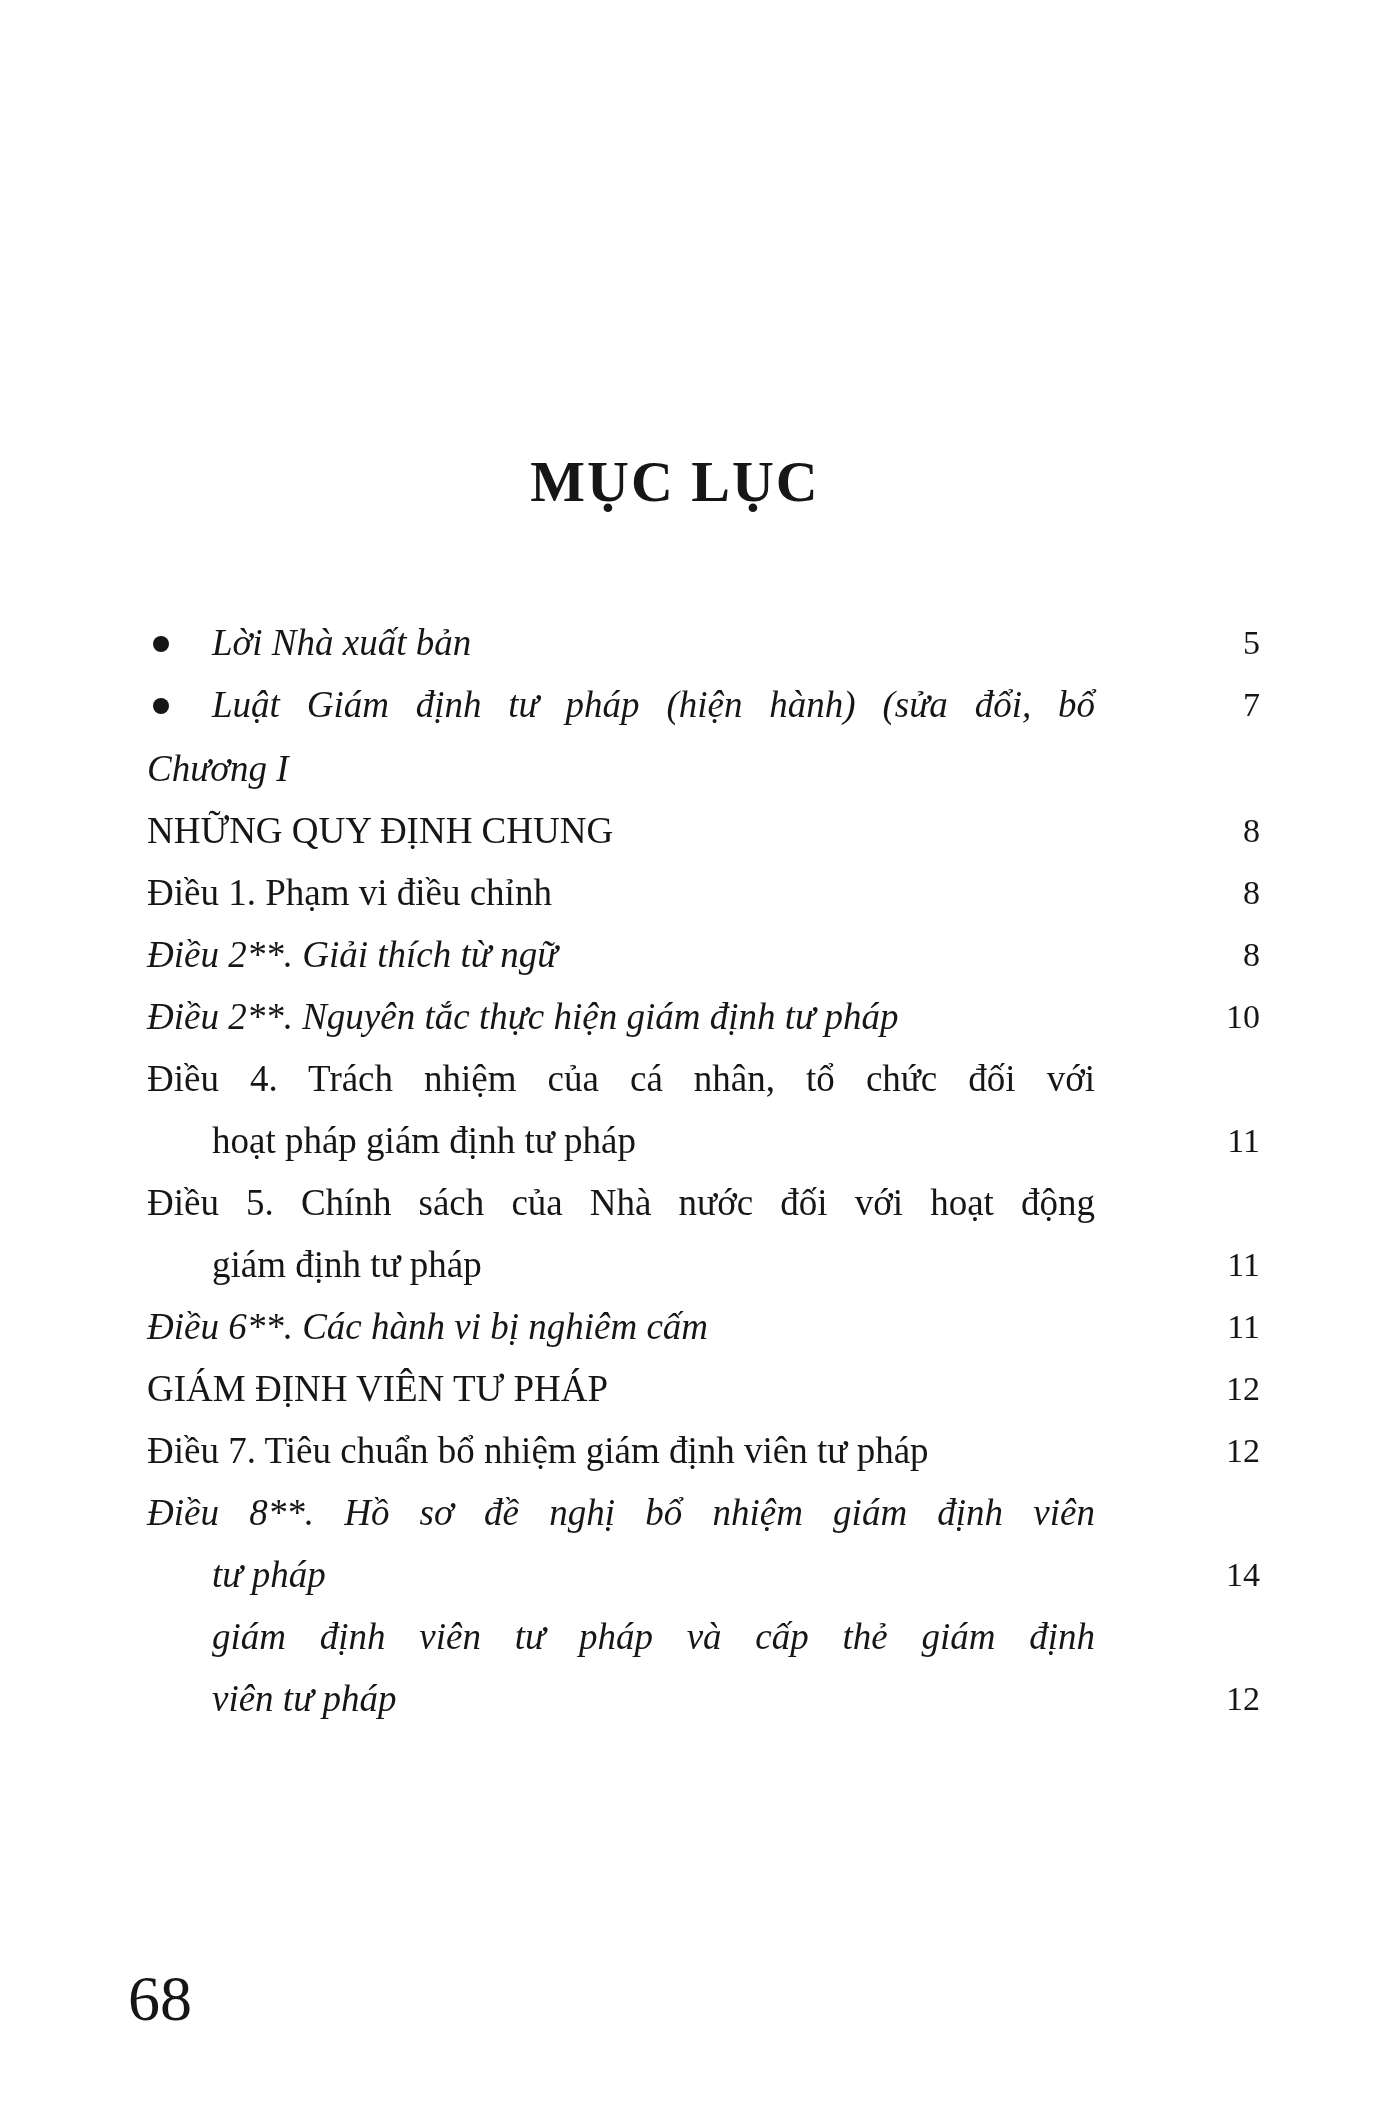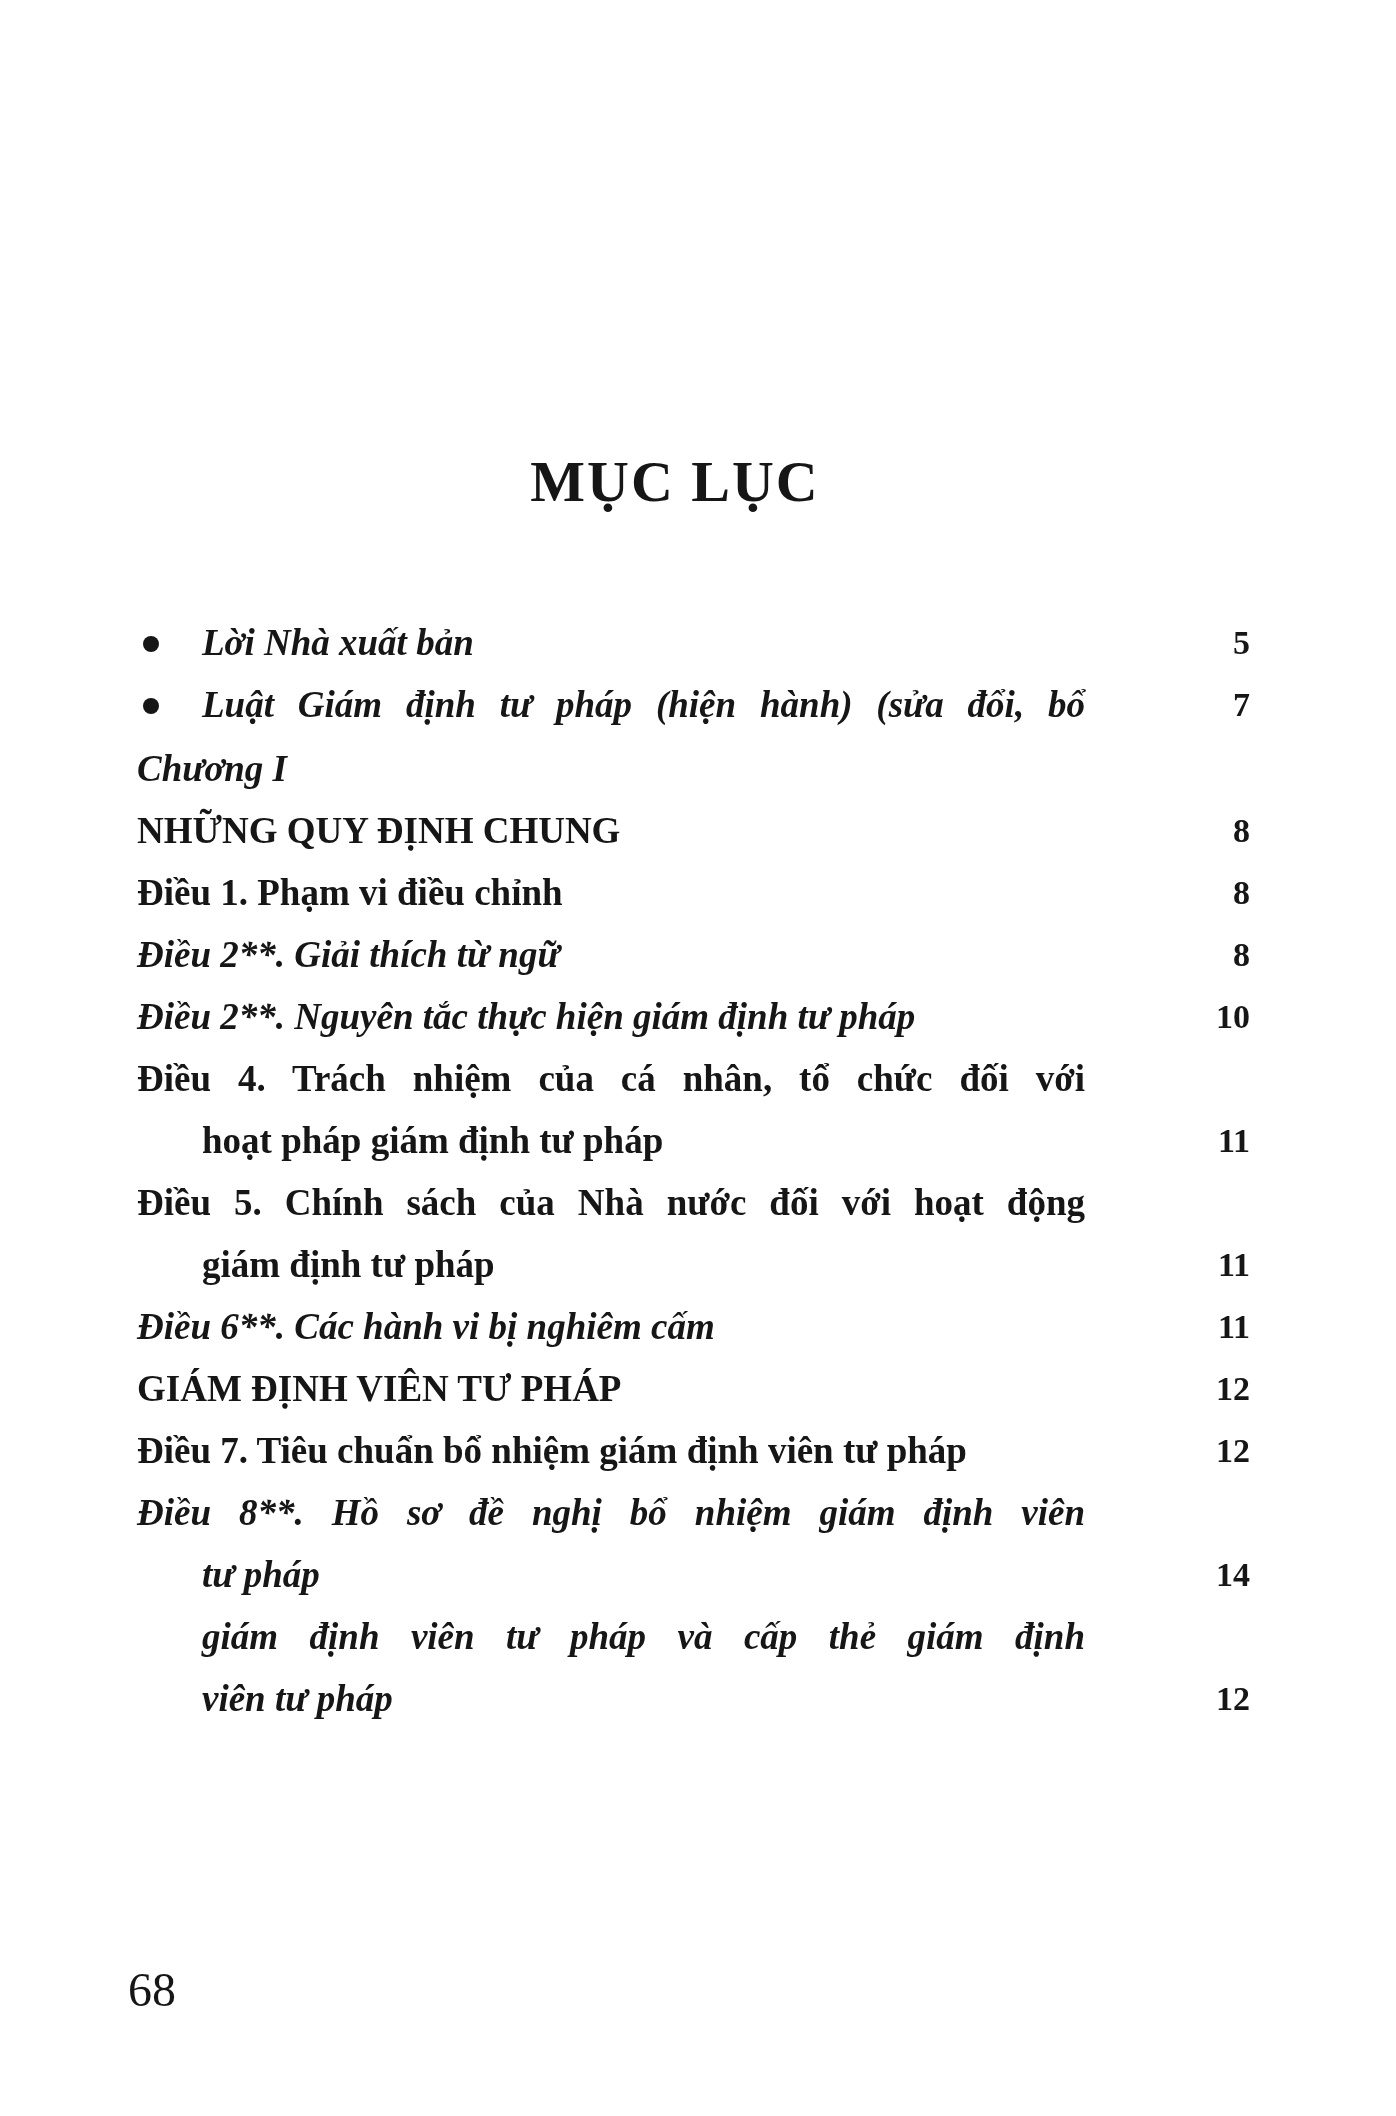--- a/index.html
+++ b/index.html
@@ -18,23 +18,22 @@
     left: 147px;
     width: 1056px;
     text-align: center;
     font-size: 58px;
     font-weight: bold;
     letter-spacing: 2px;
   }
   .toc {
     position: absolute;
     top: 612px;
-    left: 137px;
+    left: 147px;
     width: 1115px;
-    font-weight: bold;
   }
   .entry { display: flex; align-items: flex-end; }
   .entry-text {
     width: 948px;
     font-size: 37px;
     line-height: 62px;
   }
   .entry.italic .entry-text { font-style: italic; }
   .entry.bullet .entry-text { position: relative; padding-left: 65px; }
   .bullet-dot {
@@ -56,21 +55,21 @@
     text-align: right;
     font-size: 34px;
     line-height: 62px;
     padding-right: 2px;
     font-style: normal;
   }
   .folio {
     position: absolute;
     left: 128px;
     top: 1962px;
-    font-size: 48px;
+    font-size: 64px;
   }
 </style>
 </head>
 <body>
 
 <div class="page-title">MỤC LỤC</div>
 
 <div class="toc">
 
   <div class="entry bullet italic">

